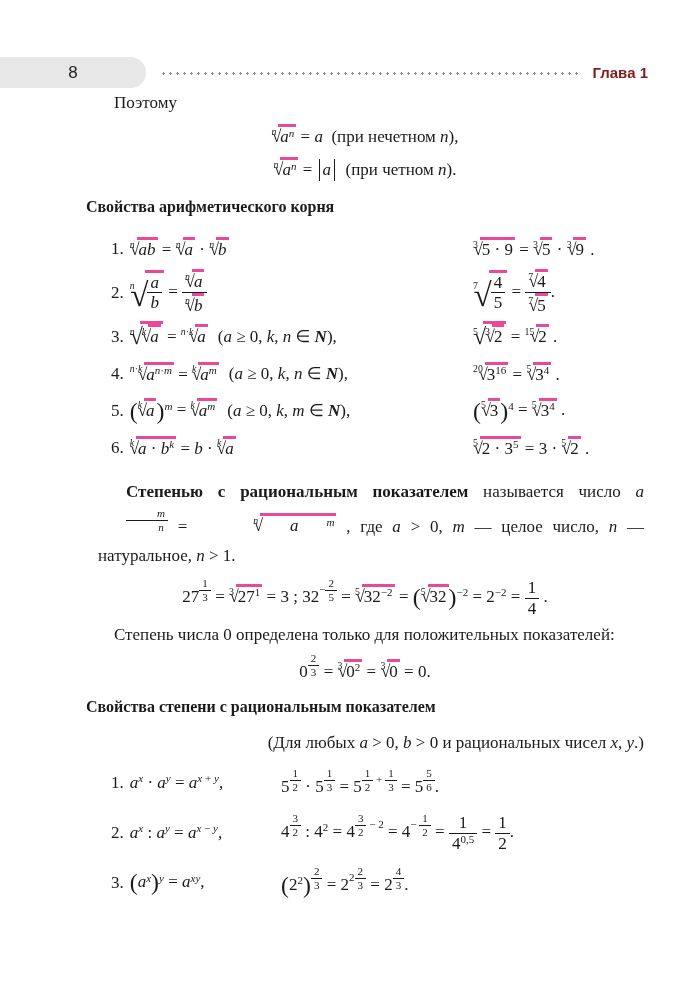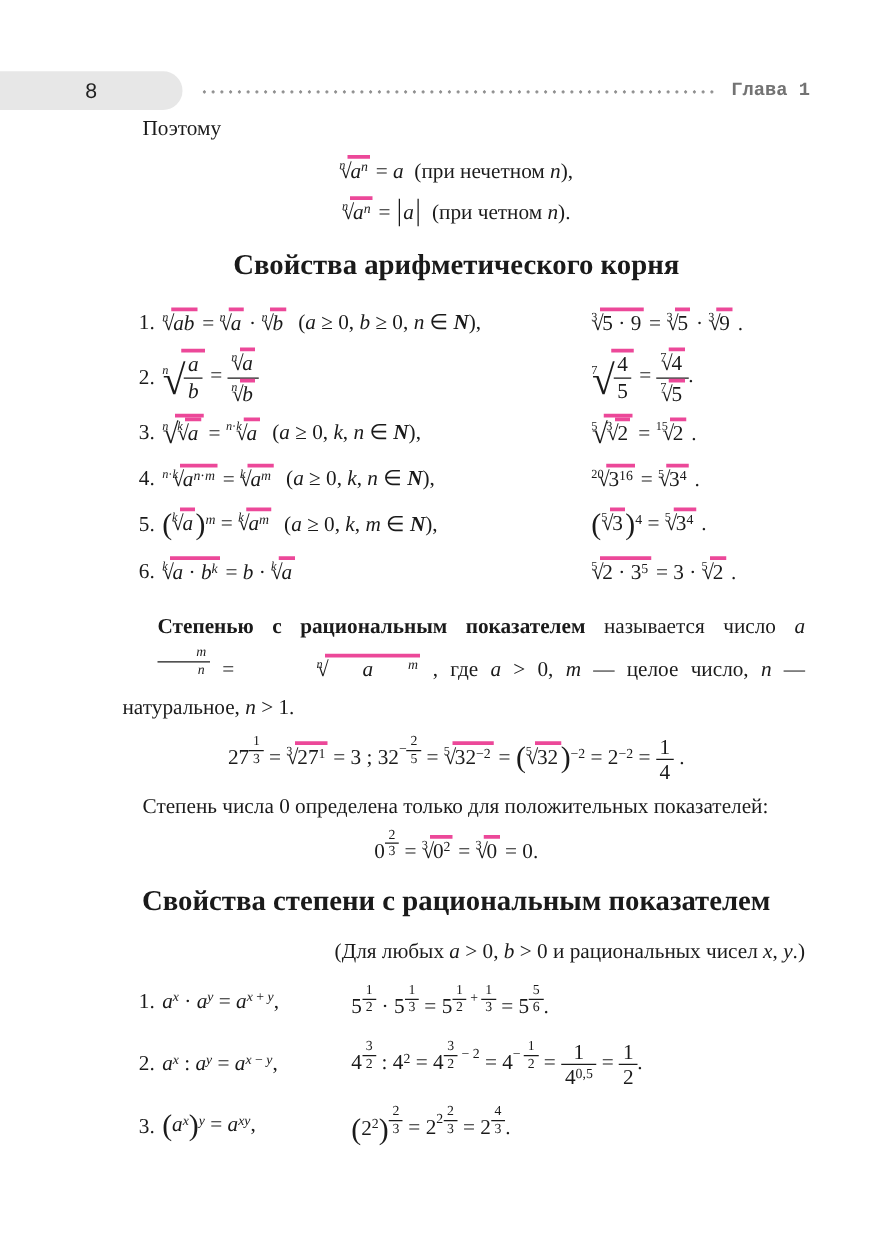--- a/index.html
+++ b/index.html
@@ -7,29 +7,29 @@
         color:#1a1a1a;font-family:"Liberation Serif", serif;}
   
   .header{position:absolute;left:0;top:57px;width:100%;height:31px;display:flex;
           align-items:center;box-sizing:border-box;padding-right:52px;}
   .page-tab{flex:none;width:146px;height:31px;background:#e7e7e7;border-radius:0 16px 16px 0;
             display:flex;align-items:center;justify-content:center;}
   .page-num{font-family:"Liberation Sans", sans-serif;font-size:17px;color:#222;}
   .dots{flex:1;height:3px;margin:2px 10px 0 14px;
         background-image:radial-gradient(circle,#8f8f8f 1.1px,transparent 1.4px);
         background-size:7px 3px;background-repeat:repeat-x;background-position:left center;}
-  .chapter{flex:none;font-family:Liberation Mono, monospace;font-size:15px;font-weight:700;color:#737373;}
+  .chapter{flex:none;font-family:Liberation Sans, sans-serif;font-size:15px;font-weight:700;color:#7f1d1d;}
   
   .content{position:absolute;left:86px;top:92px;width:558px;font-size:17px;line-height:1.3;}
   .para{margin:0 0 6px 0;}
   .indent{text-indent:28px;}
   .eq-line{display:block;text-align:center;margin:6px 0;}
   .eq-block{margin:10px 0 16px 0;}
   .eq-block .eq-line{margin:9px 0;}
-  .sec-title{text-align:center;font-weight:700;font-size:23px;margin:14px 0 14px 0;}
+  .sec-title{font-weight:700;font-size:16px;margin:14px 0 14px 0;}
   .props{padding-left:25px;}
   .prop-row{display:flex;align-items:center;margin-bottom:3px;min-height:34px;}
   .p-left{flex:0 0 362px;display:inline-flex;align-items:center;}
   .p-num{flex:none;margin-right:6px;}
   .p-form{flex:none;}
   .p-cond{flex:none;margin-left:10px;}
   .p-ex{flex:none;}
   .props2 .p-left{flex:0 0 170px;}
   .props2 .prop-row{margin-bottom:8px;min-height:42px;}
   .def-para{margin:12px 0 4px 12px;line-height:30px;text-align:justify;}
@@ -78,21 +78,20 @@
       <div class="eq-line"><span class="mroot"><span class="mridx"><span class="mi">n</span></span><span class="mrsign">√</span><span class="mrcand"><span class="mi">a</span><span class="msup"><span class="mi">n</span></span></span></span><span> = </span><span class="mabs"><span class="mi">a</span></span><span style="display: inline-block; width: 0.5em;"></span><span>(при четном </span><span class="mi">n</span><span>).</span></div>
     </div>
 
     <h3 class="sec-title">Свойства арифметического корня</h3>
 
     <div class="props props1">
       <div class="prop-row">
         <span class="p-left">
             <span class="p-num">1.</span>
             <span class="p-form"><span class="mroot"><span class="mridx"><span class="mi">n</span></span><span class="mrsign">√</span><span class="mrcand"><span class="mi">ab</span></span></span><span> = </span><span class="mroot"><span class="mridx"><span class="mi">n</span></span><span class="mrsign">√</span><span class="mrcand"><span class="mi">a</span></span></span><span> · </span><span class="mroot"><span class="mridx"><span class="mi">n</span></span><span class="mrsign">√</span><span class="mrcand"><span class="mi">b</span></span></span></span>
-            <span class="p-cond"><span>(</span><span class="mi">a</span><span> ≥ 0, </span><span class="mi">b</span><span> ≥ 0, </span><span class="mi">n</span><span> ∈ </span><span class="mbi">N</span><span>),</span></span>
           </span>
         <span class="p-ex"><span class="mroot"><span class="mridx"><span>3</span></span><span class="mrsign">√</span><span class="mrcand"><span>5 · 9</span></span></span><span> = </span><span class="mroot"><span class="mridx"><span>3</span></span><span class="mrsign">√</span><span class="mrcand"><span>5</span></span></span><span> · </span><span class="mroot"><span class="mridx"><span>3</span></span><span class="mrsign">√</span><span class="mrcand"><span>9</span></span></span><span> .</span></span>
       </div>
       <div class="prop-row">
         <span class="p-left">
             <span class="p-num">2.</span>
             <span class="p-form"><span class="mroot"><span class="mridx"><span class="mi">n</span></span><span class="mrsign tall">√</span><span class="mrcand"><span class="mfrac"><span class="mnum"><span class="mi">a</span></span><span class="mden"><span class="mi">b</span></span></span></span></span><span> = </span><span class="mfrac"><span class="mnum"><span class="mroot"><span class="mridx"><span class="mi">n</span></span><span class="mrsign">√</span><span class="mrcand"><span class="mi">a</span></span></span></span><span class="mden"><span class="mroot"><span class="mridx"><span class="mi">n</span></span><span class="mrsign">√</span><span class="mrcand"><span class="mi">b</span></span></span></span></span></span>
           </span>
         <span class="p-ex"><span class="mroot"><span class="mridx"><span>7</span></span><span class="mrsign tall">√</span><span class="mrcand"><span class="mfrac"><span class="mnum"><span>4</span></span><span class="mden"><span>5</span></span></span></span></span><span> = </span><span class="mfrac"><span class="mnum"><span class="mroot"><span class="mridx"><span>7</span></span><span class="mrsign">√</span><span class="mrcand"><span>4</span></span></span></span><span class="mden"><span class="mroot"><span class="mridx"><span>7</span></span><span class="mrsign">√</span><span class="mrcand"><span>5</span></span></span></span></span><span>.</span></span>
       </div>

